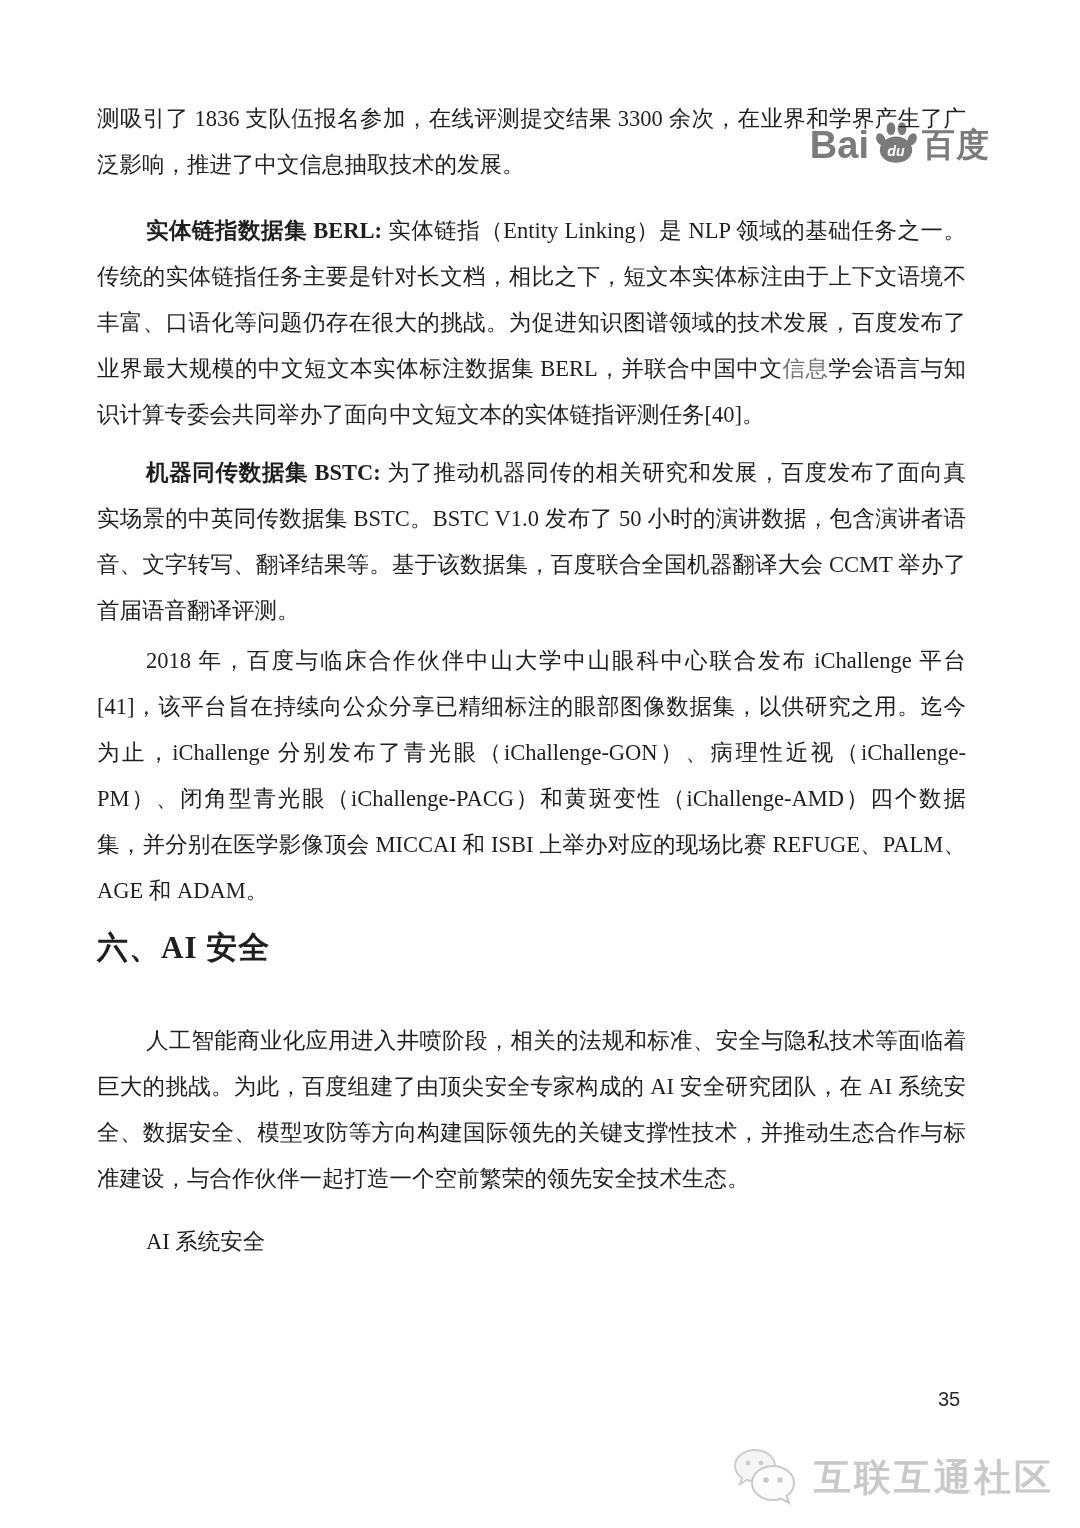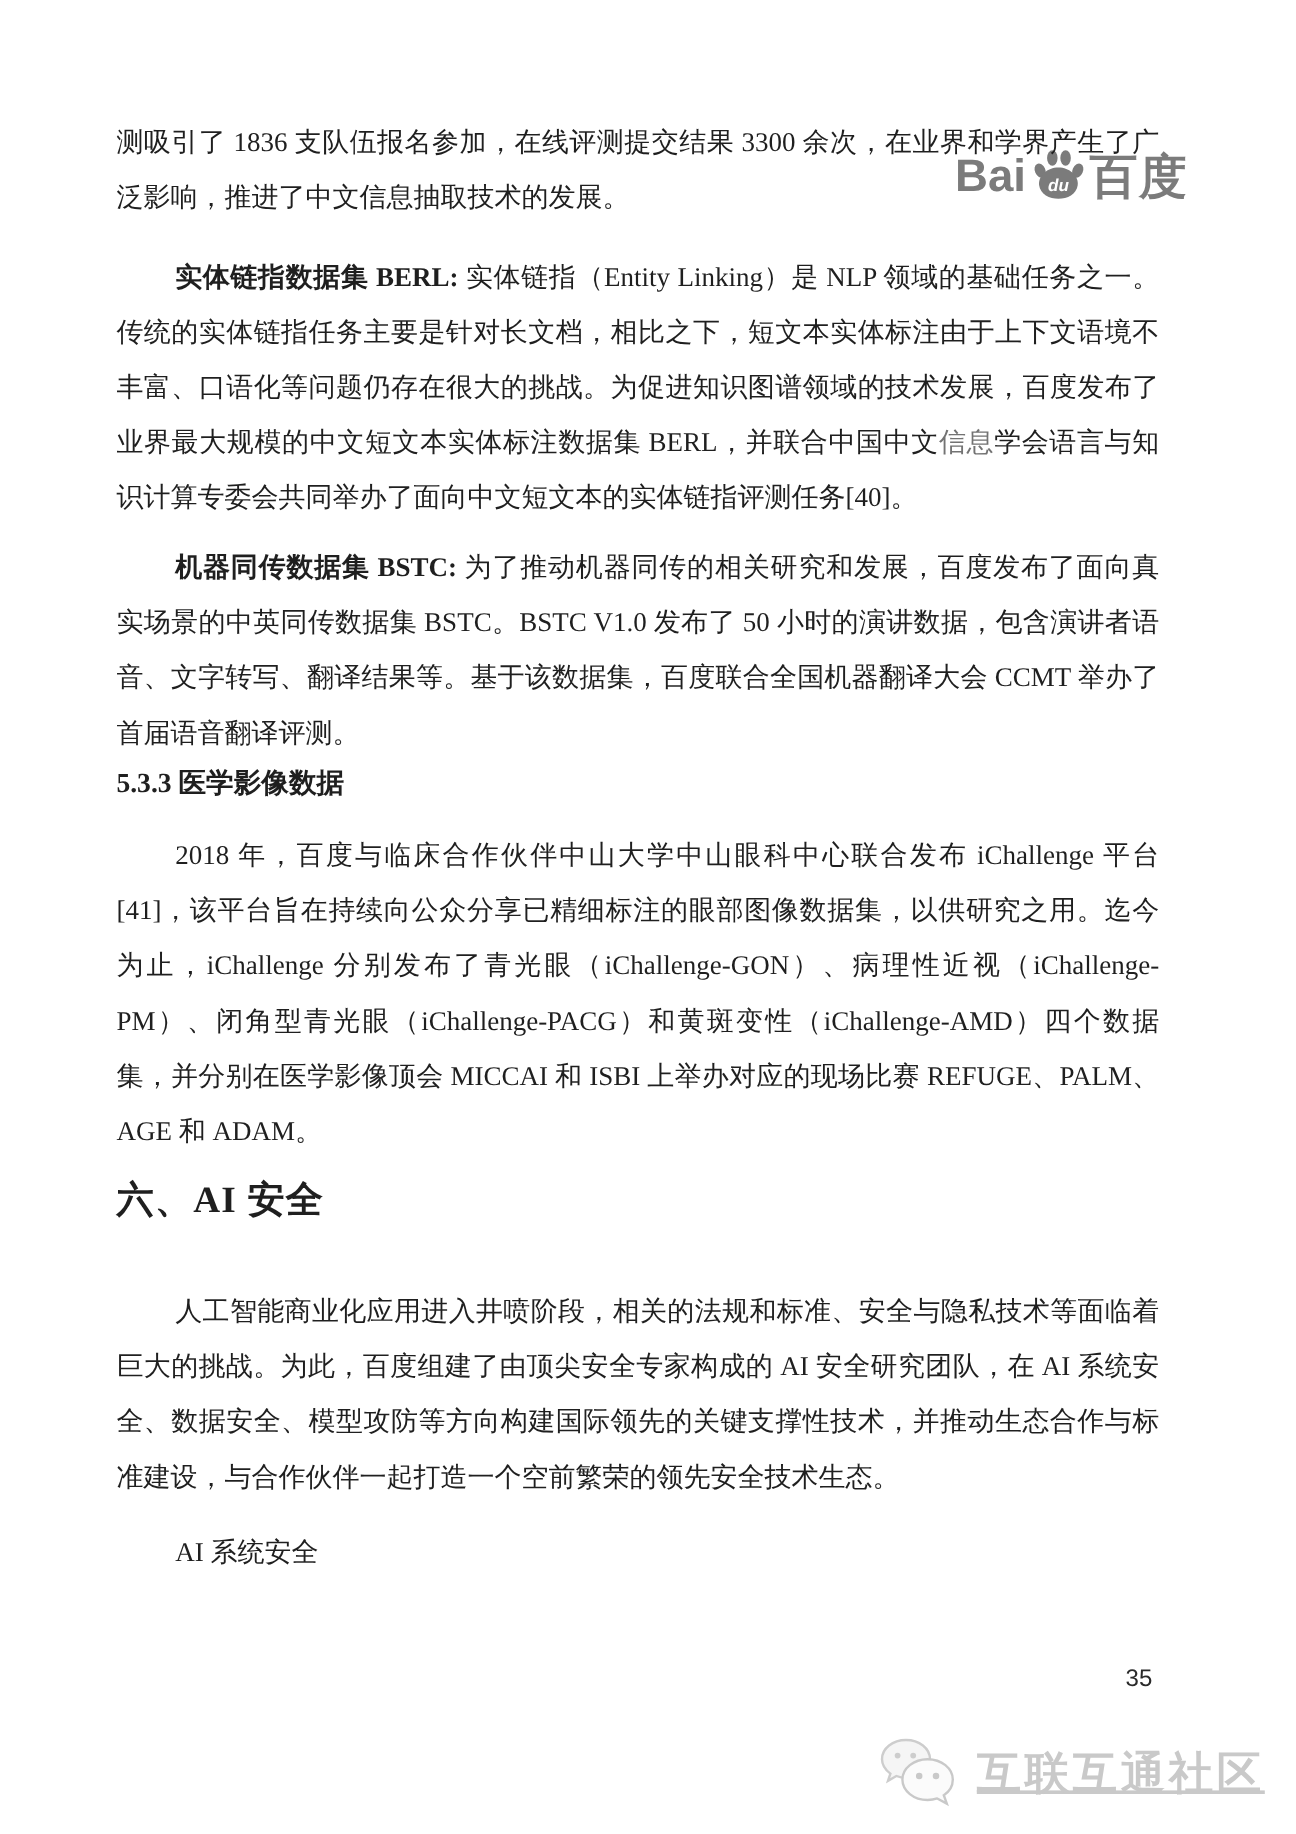--- a/index.html
+++ b/index.html
@@ -21,21 +21,21 @@
     display: flex;
     align-items: center;
     gap: 2px;
     color: #7b7b7b;
     font-family: "Liberation Sans", "DejaVu Sans", sans-serif;
     font-weight: bold;
     margin-top: 36px;
   }
   .baidu-logo .bai { font-size: 38px; letter-spacing: 0; }
   .baidu-logo .paw { width: 46px; height: 44px; margin: 0 1px 6px 2px; }
-  .baidu-logo .cn  { font-size: 40px; letter-spacing: 1px; }
+  .baidu-logo .cn  { font-size: 33px; letter-spacing: 1px; }
 
   
   .content {
     position: absolute;
     left: 97px;
     top: 0;
     width: 869px;
     padding-top: 96px;
   }
   .content p {
@@ -95,21 +95,20 @@
     align-items: center;
     gap: 14px;
   }
   .watermark .wm-text {
     font-family: "Liberation Serif", "DejaVu Serif", serif;
     font-size: 37px;
     font-weight: bold;
     color: #c9c9c9;
     letter-spacing: 3px;
     text-shadow: 1px 1px 0 #ffffff;
-    text-decoration: underline;
   }
   .watermark svg { display: block; }
 </style>
 </head>
 <body>
 
 <div class="page">
 
   <div class="baidu-logo">
     <span class="bai">Bai</span>
@@ -127,21 +126,20 @@
   </div>
 
   <div class="content">
 
     <p>测吸引了 1836 支队伍报名参加，在线评测提交结果 3300 余次，在业界和学界产生了广泛影响，推进了中文信息抽取技术的发展。</p>
 
     <p class="indent p-berl"><span class="lead">实体链指数据集 BERL: </span><span>实体链指（Entity Linking）是 NLP 领域的基础任务之一。传统的实体链指任务主要是针对长文档，相比之下，短文本实体标注由于上下文语境不丰富、口语化等问题仍存在很大的挑战。为促进知识图谱领域的技术发展，百度发布了业界最大规模的中文短文本实体标注数据集 BERL，并联合中国中文</span><span class="hl">信息</span><span>学会语言与知识计算专委会共同举办了面向中文短文本的实体链指评测任务[40]。</span></p>
 
     <p class="indent p-bstc"><span class="lead">机器同传数据集 BSTC: </span><span>为了推动机器同传的相关研究和发展，百度发布了面向真实场景的中英同传数据集 BSTC。BSTC V1.0 发布了 50 小时的演讲数据，包含演讲者语音、文字转写、翻译结果等。基于该数据集，百度联合全国机器翻译大会 CCMT 举办了首届语音翻译评测。</span></p>
 
-    <div class="h533">5.3.3 医学影像数据</div>
 
     <p class="indent p-ichallenge">2018 年，百度与临床合作伙伴中山大学中山眼科中心联合发布 iChallenge 平台[41]，该平台旨在持续向公众分享已精细标注的眼部图像数据集，以供研究之用。迄今为止，iChallenge 分别发布了青光眼（iChallenge-GON）、病理性近视（iChallenge-PM）、闭角型青光眼（iChallenge-PACG）和黄斑变性（iChallenge-AMD）四个数据集，并分别在医学影像顶会 MICCAI 和 ISBI 上举办对应的现场比赛 REFUGE、PALM、AGE 和 ADAM。</p>
 
     <div class="h6">六、AI 安全</div>
 
     <p class="indent p-aisafety">人工智能商业化应用进入井喷阶段，相关的法规和标准、安全与隐私技术等面临着巨大的挑战。为此，百度组建了由顶尖安全专家构成的 AI 安全研究团队，在 AI 系统安全、数据安全、模型攻防等方向构建国际领先的关键支撑性技术，并推动生态合作与标准建设，与合作伙伴一起打造一个空前繁荣的领先安全技术生态。</p>
 
     <div class="h-ai-system">AI 系统安全</div>
 
   </div>

